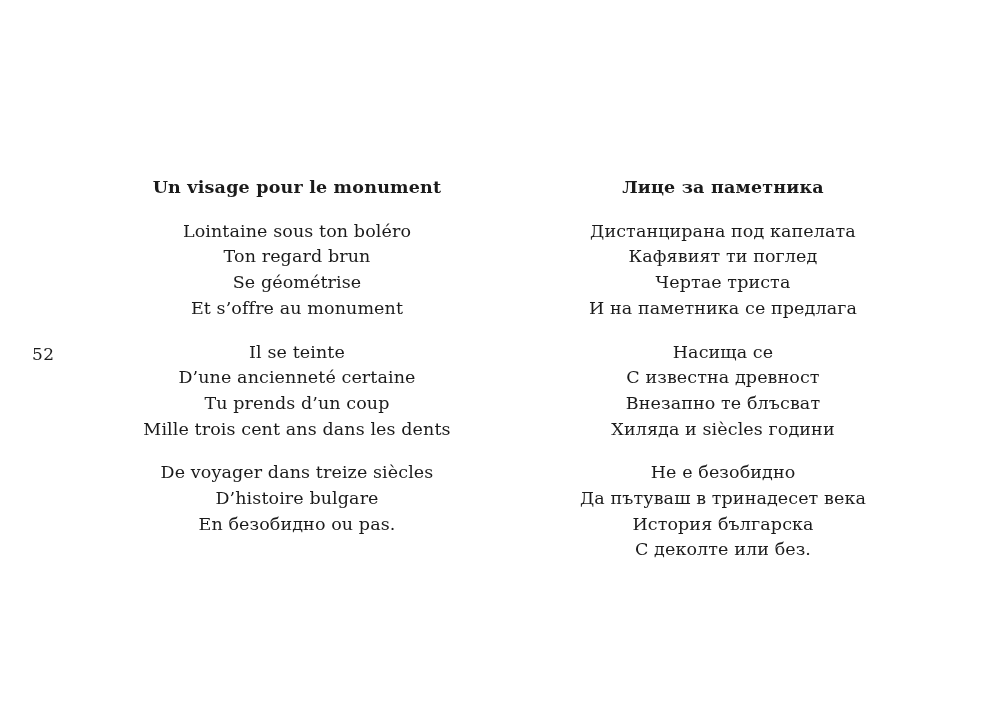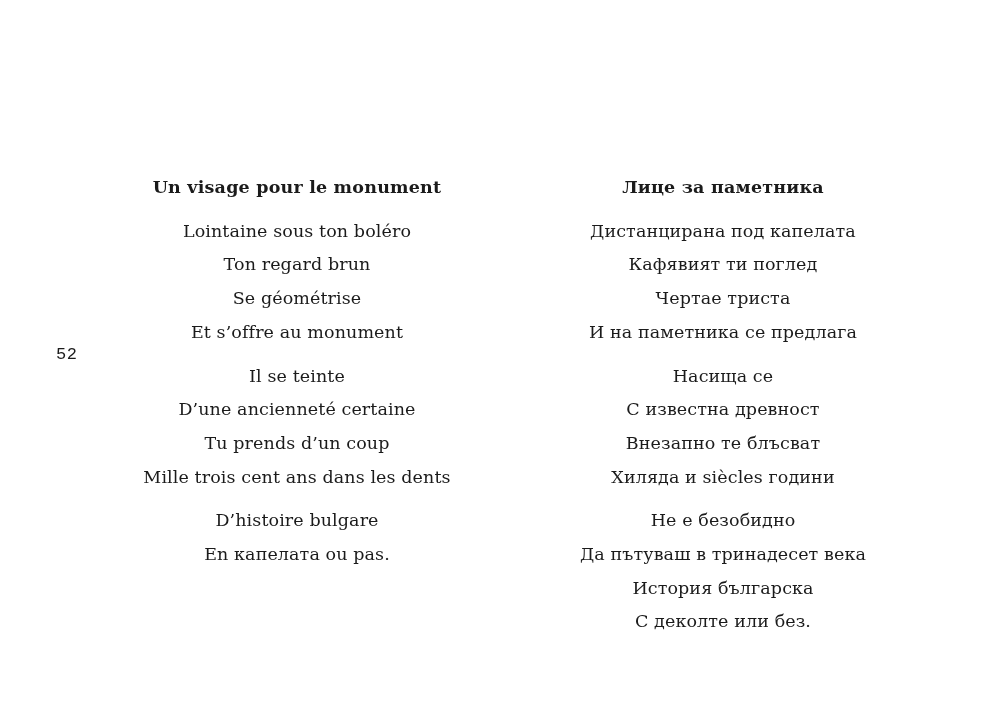--- a/index.html
+++ b/index.html
@@ -16,46 +16,45 @@
     position: relative;
   }
   .page {
     position: relative;
     width: 1000px;
     height: 719px;
     background: #ffffff;
   }
   .page-number {
     position: absolute;
-    left: 56px;
+    left: 32px;
     top: 344px;
     font-size: 17px;
     line-height: 21.7px;
     letter-spacing: 0.5px;
-    font-family: Liberation Mono, monospace;
   }
   .poem {
     position: absolute;
     top: 177px;
     text-align: center;
   }
   .poem-left  { left: 97px;  width: 400px; }
   .poem-right { left: 508px; width: 430px; }
   .poem-title {
     font-size: 17.5px;
     font-weight: 700;
     margin: 0;
     line-height: 21.7px;
     letter-spacing: 0.2px;
   }
   .stanza {
     margin: 22px 0 0 0;
   }
   .poem-line {
-    margin: 12px;
+    margin: 4px;
     font-size: 17.5px;
     line-height: 21.7px;
     letter-spacing: 0.1px;
     white-space: nowrap;
   }
 </style>
 </head>
 <body>
 
 <div class="page">
@@ -73,22 +72,23 @@
     </div>
 
     <div class="stanza">
       <p class="poem-line">Il se teinte</p>
       <p class="poem-line">D’une ancienneté certaine</p>
       <p class="poem-line">Tu prends d’un coup</p>
       <p class="poem-line">Mille trois cent ans dans les dents</p>
     </div>
 
     <div class="stanza">
+      <p class="poem-line">De voyager dans treize siècles</p>
       <p class="poem-line">D’histoire bulgare</p>
-      <p class="poem-line">En капелата ou pas.</p>
+      <p class="poem-line">En безобидно ou pas.</p>
     </div>
   </section>
 
   <section class="poem poem-right">
     <h2 class="poem-title">Лице за паметника</h2>
 
     <div class="stanza">
       <p class="poem-line">Дистанцирана под капелата</p>
       <p class="poem-line">Кафявият ти поглед</p>
       <p class="poem-line">Чертае триста</p>

